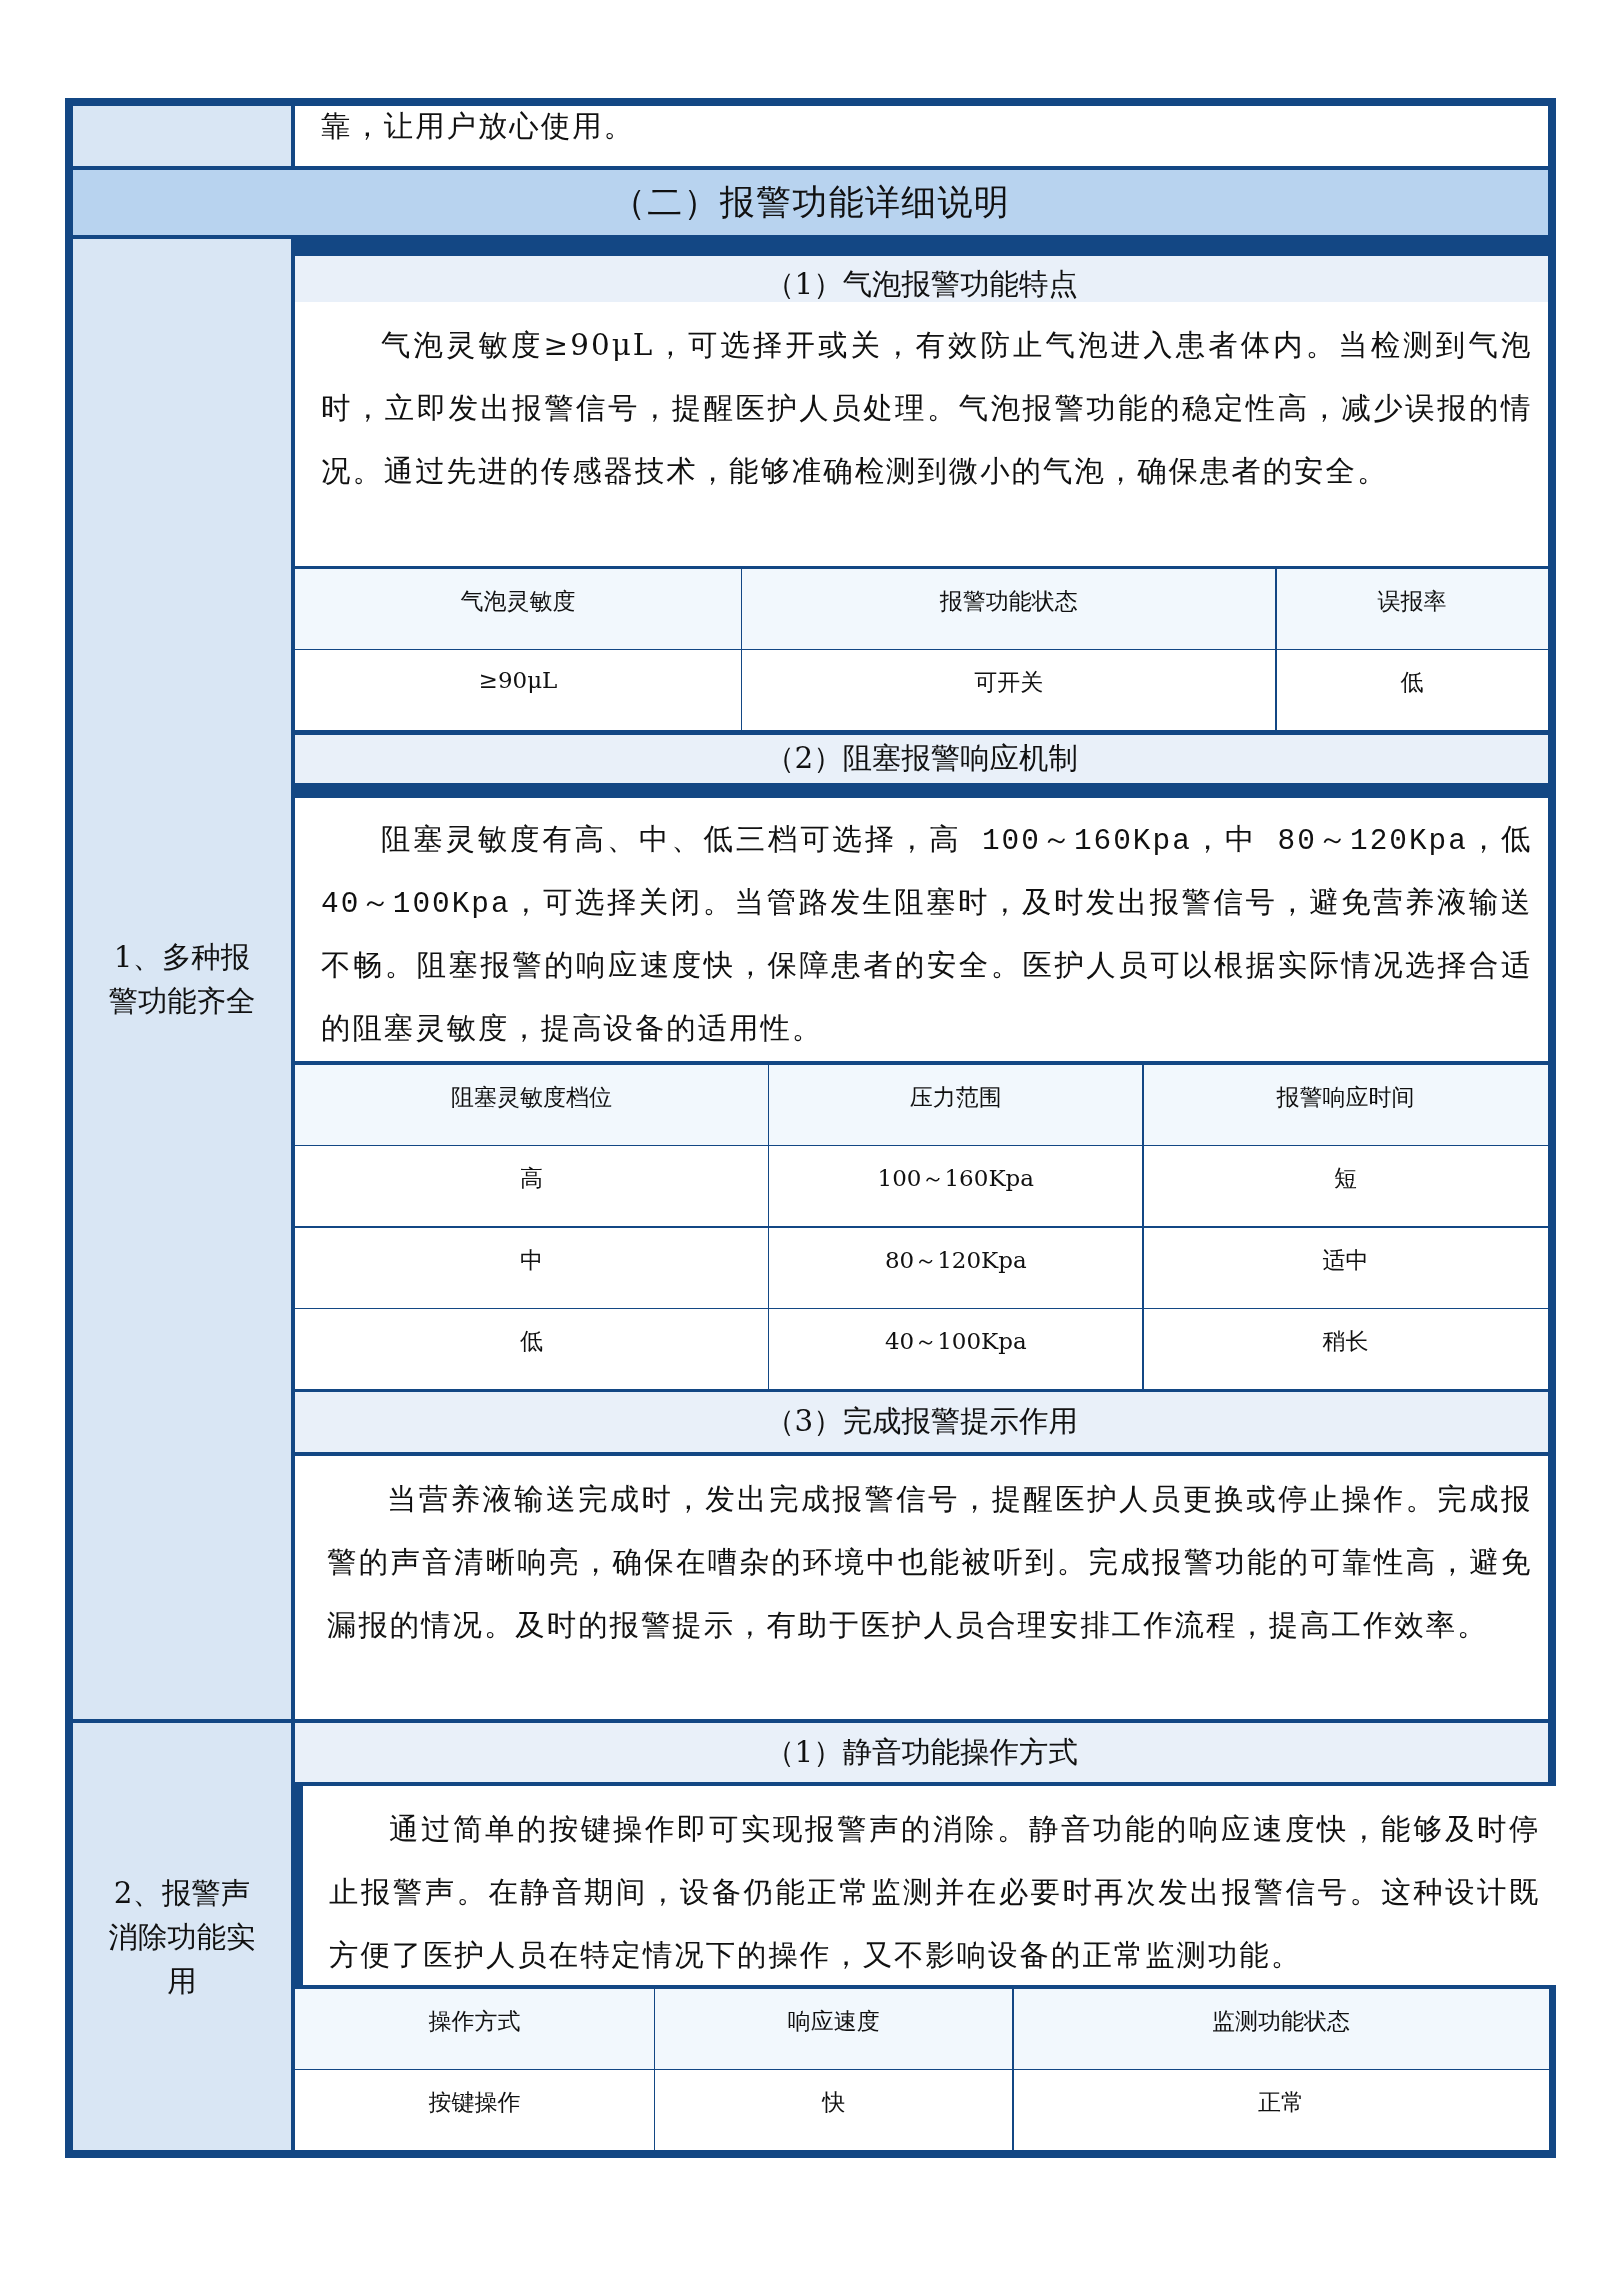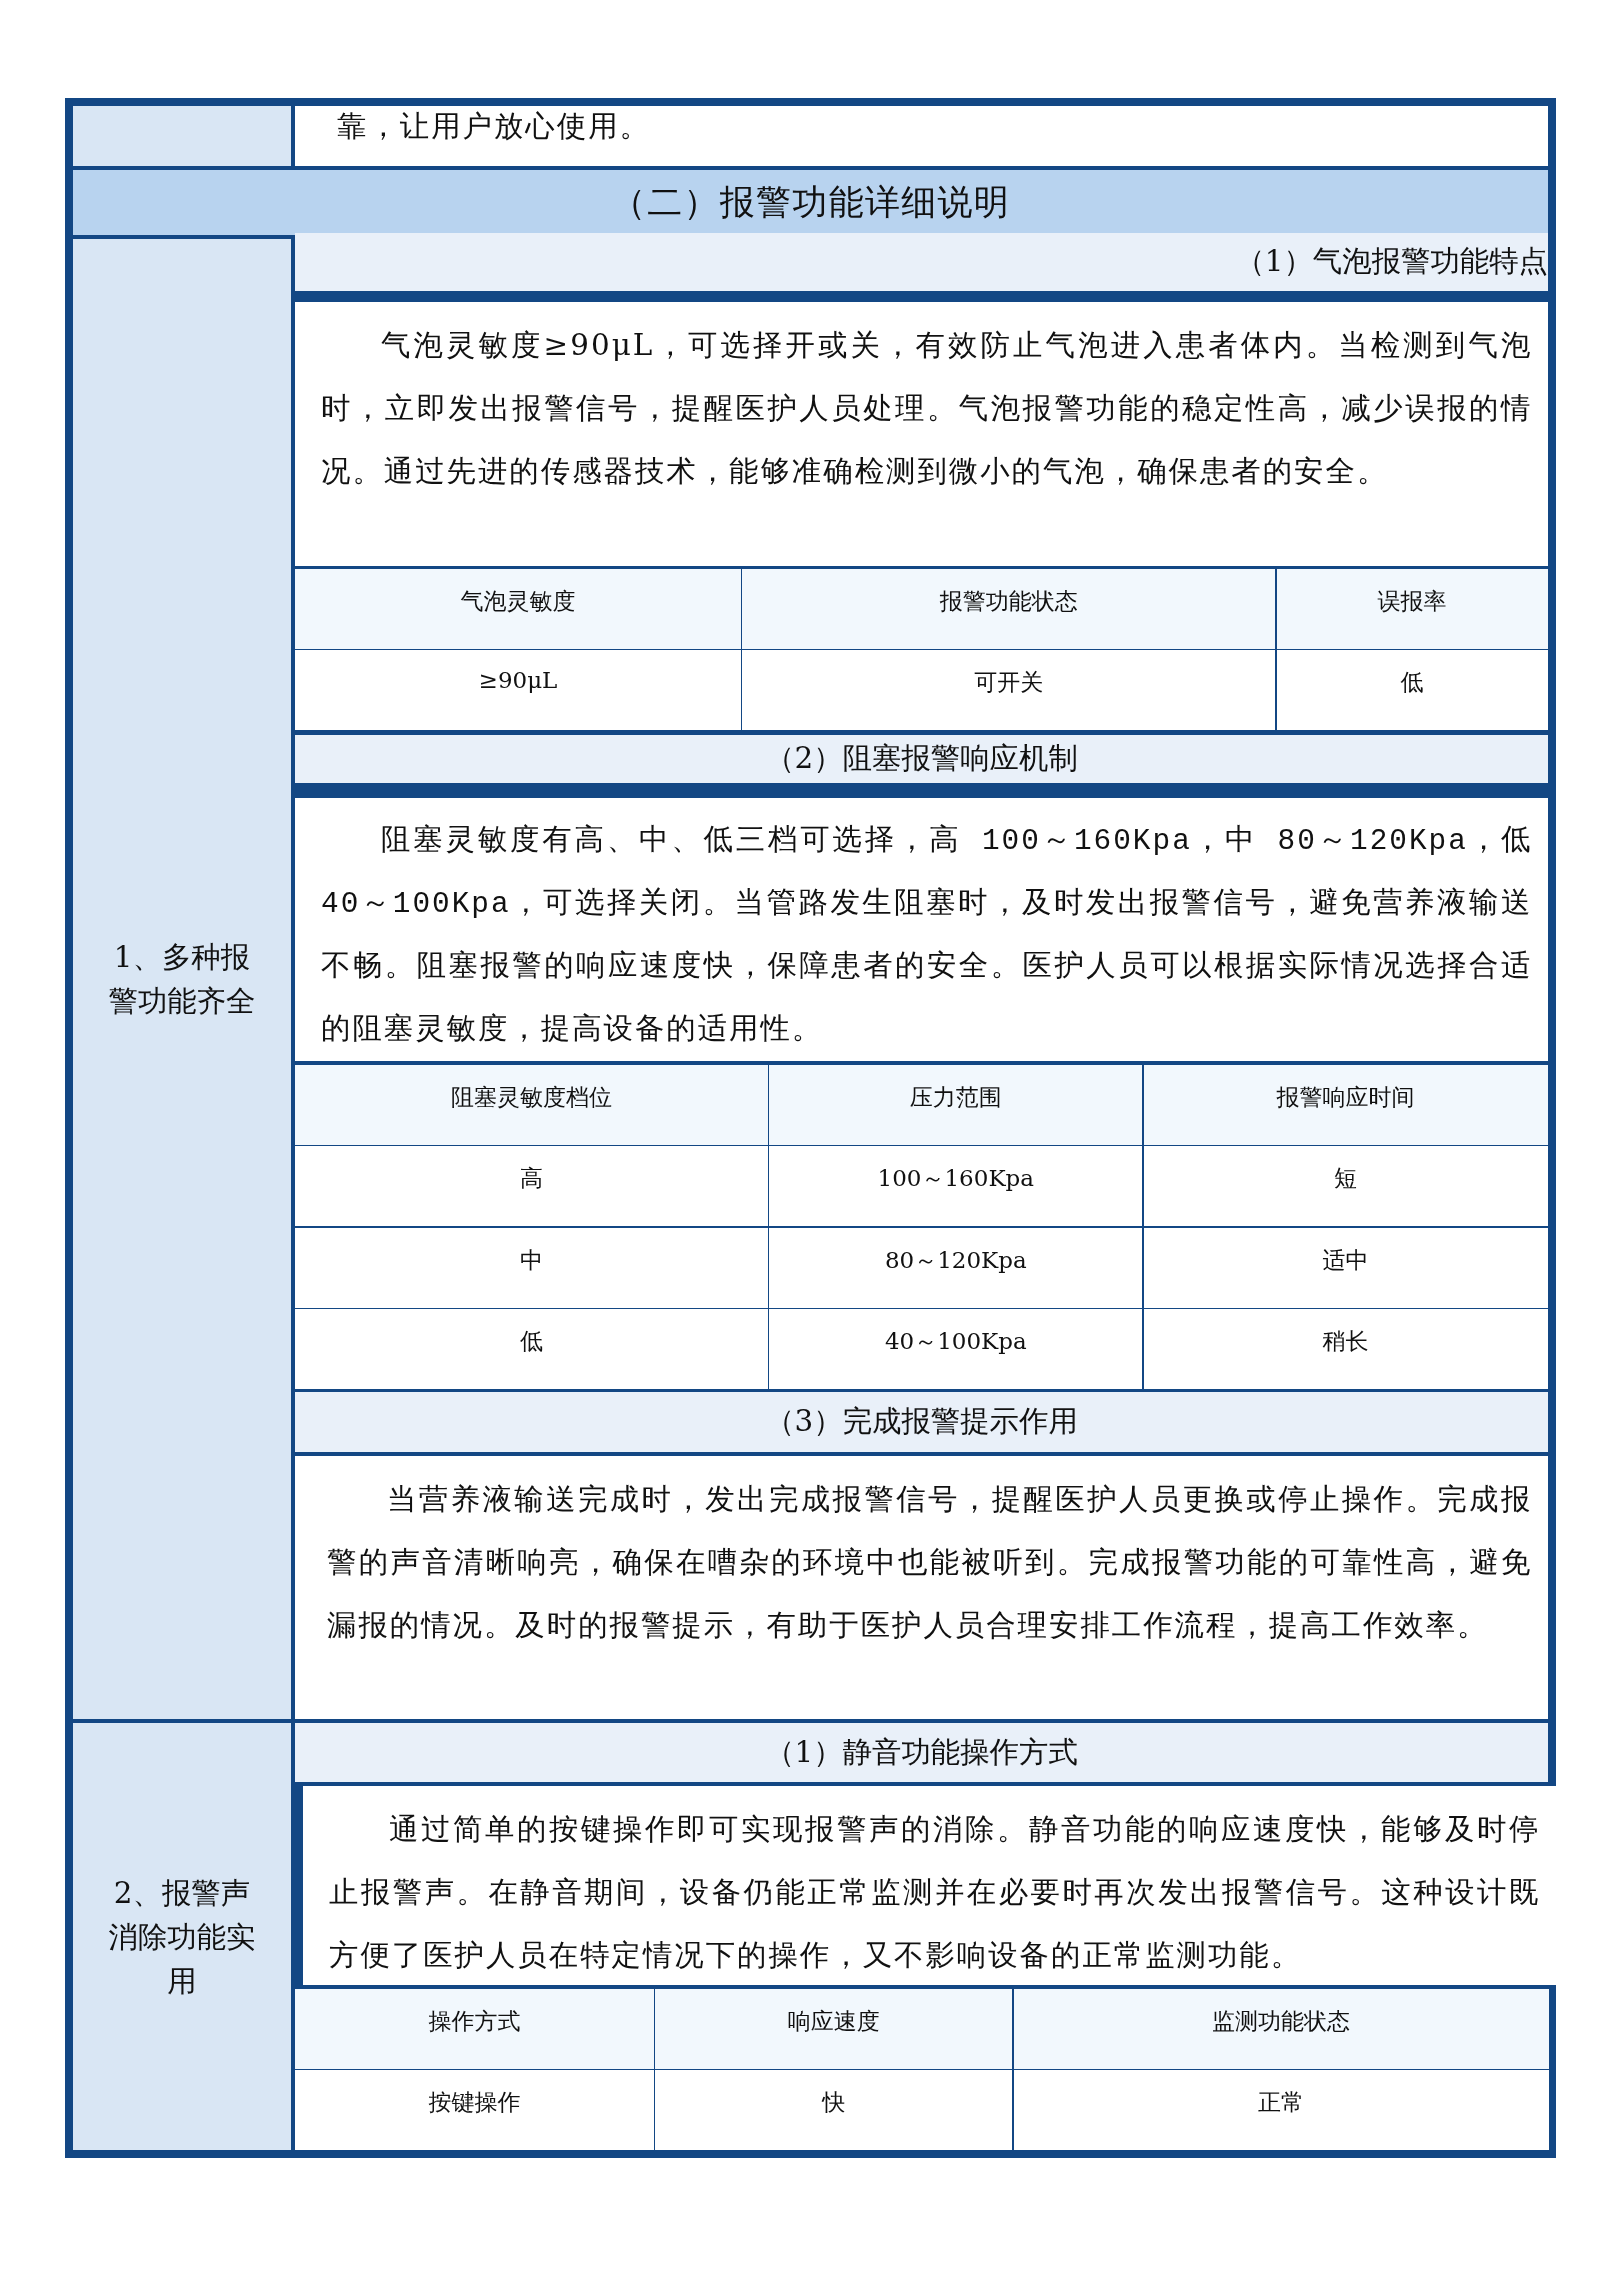--- a/index.html
+++ b/index.html
@@ -9,21 +9,21 @@
            background: #134784; }
   .abs { position: absolute; box-sizing: border-box; }
   .leftcol { background: #d9e6f4; }
   .white { background: #ffffff; }
   .sechead { background: #b8d3ef; display: flex; align-items: center; justify-content: center;
              font-size: 35px; letter-spacing: 1.3px; }
   .subhead { background: #e9f0f9; display: flex; align-items: center; justify-content: center;
              font-size: 29.4px; }
   .para { background: #ffffff; padding: 11.8px 15.7px 0 26px; font-size: 29.4px; line-height: 63px;
           text-align: justify; text-indent: 60px; letter-spacing: 2px; }
-  .para.cont { text-indent: 0; padding-top: 0; line-height: 41px; padding-left: 42px; }
+  .para.cont { text-indent: 0; padding-top: 0; line-height: 41px; padding-left: 26px; }
   .label { display: flex; align-items: center; justify-content: center; text-align: center;
            font-size: 29.4px; line-height: 44px; padding: 0 26px; }
   .grid { background: #134784; display: grid; gap: 1.3px; }
   .cell { display: flex; align-items: flex-start; justify-content: center; padding-top: 17px;
           font-size: 23px; }
   .cell.th { background: #f2f8fd; }
   .cell.td { background: #ffffff; }
 </style>
 </head>
 <body>
@@ -39,21 +39,21 @@
   <span>（二）报警功能详细说明</span>
 </div>
 
 <div class="abs leftcol label" style="left:73px; top:239px; width:218px; height:1480px;">
   <div>
     <div>1、多种报</div>
     <div>警功能齐全</div>
   </div>
 </div>
 
-<div class="abs subhead" style="left:295px; top:233px; width:1253px; height:58px;justify-content:flex-end;">
+<div class="abs subhead" style="left:295px; top:256px; width:1253px; height:58px;">
   <span>（1）气泡报警功能特点</span>
 </div>
 <div class="abs para" style="left:295px; top:302px; width:1253px; height:264px;">
   <span>气泡灵敏度≥90μL，可选择开或关，有效防止气泡进入患者体内。当检测到气泡时，立即发出报警信号，提醒医护人员处理。气泡报警功能的稳定性高，减少误报的情况。通过先进的传感器技术，能够准确检测到微小的气泡，确保患者的安全。</span>
 </div>
 <div class="abs grid" style="left:295px; top:569px; width:1253px; height:162px; grid-template-columns: 446px 533px 271px; grid-template-rows: 80px 80px;">
   <div class="cell th">气泡灵敏度</div>
   <div class="cell th">报警功能状态</div>
   <div class="cell th">误报率</div>
   <div class="cell td">≥90μL</div>

